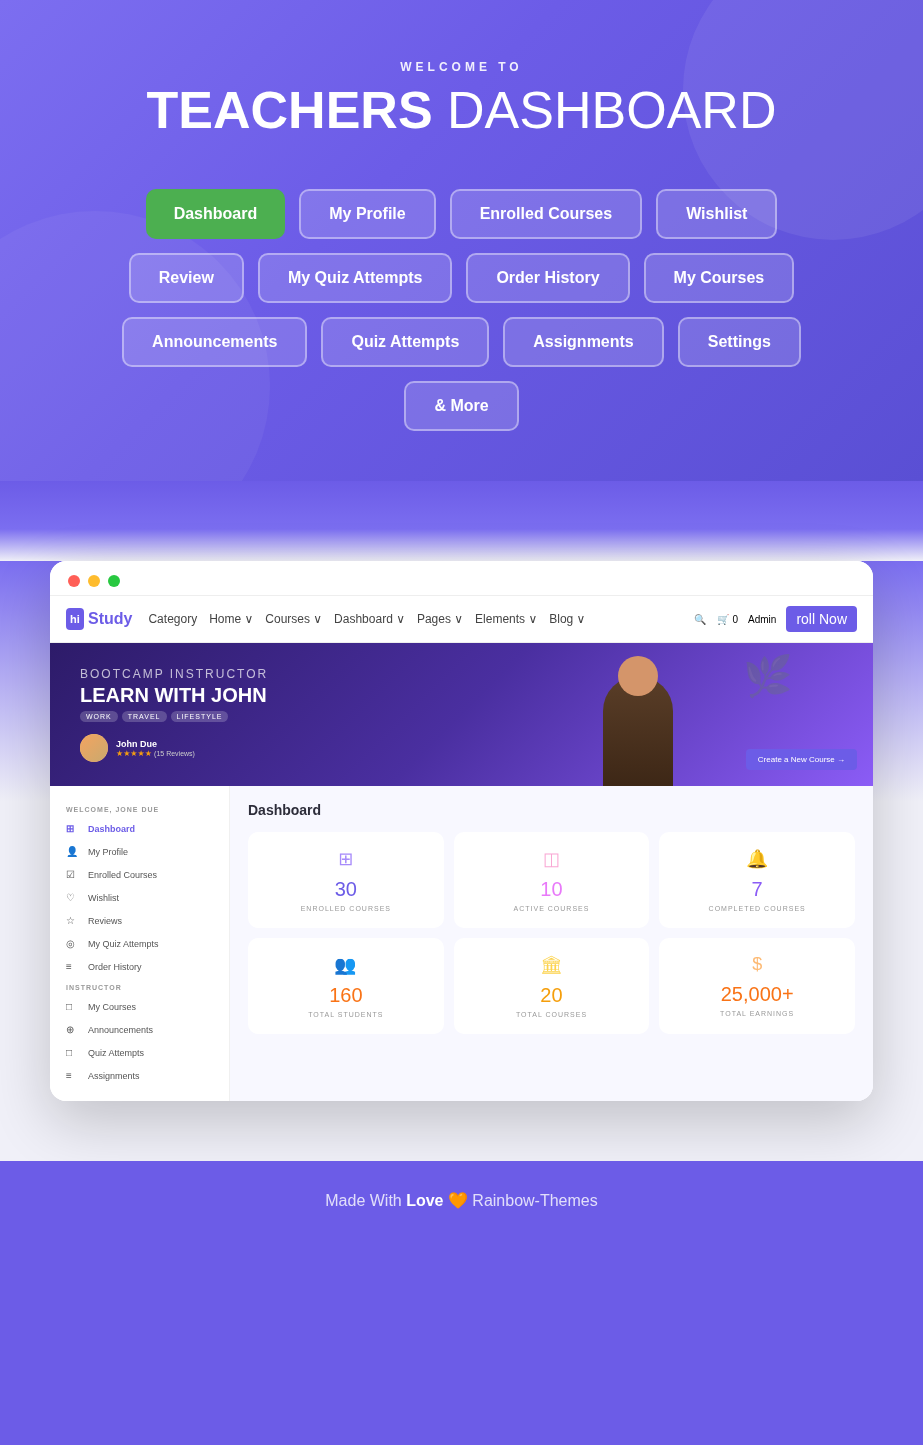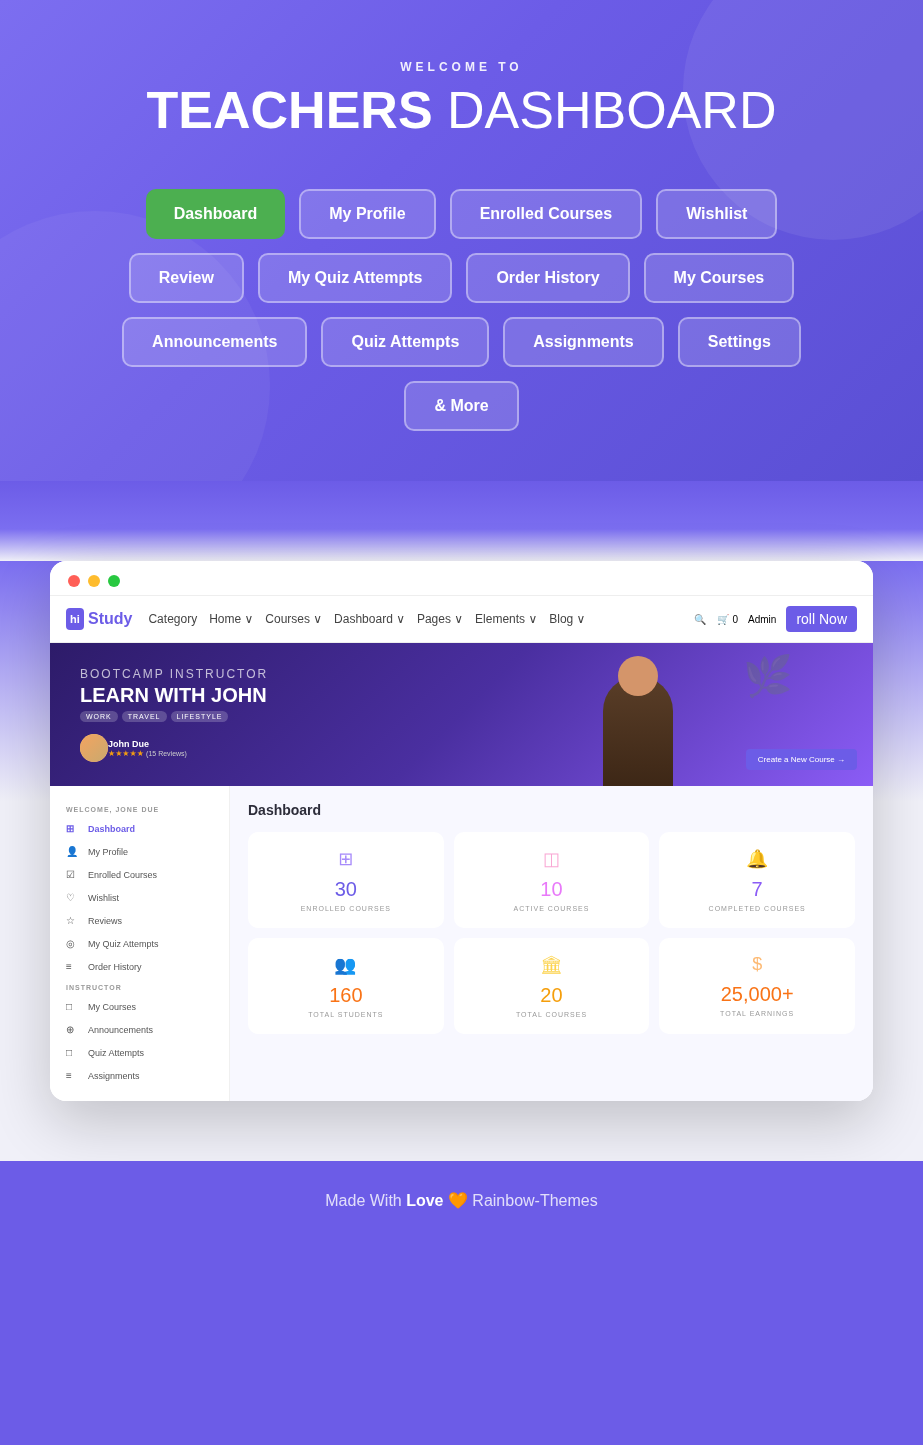--- a/index.html
+++ b/index.html
@@ -161,21 +161,21 @@
       justify-content: space-between;
       position: relative;
       overflow: hidden;
       min-height: 140px;
     }
     .banner-content { z-index: 1; }
     .banner-label { color: rgba(255,255,255,0.7); font-size: 12px; letter-spacing: 2px; text-transform: uppercase; margin-bottom: 4px; }
     .banner-name { color: #fff; font-size: 20px; font-weight: 900; line-height: 1; }
     .banner-tags { display: flex; gap: 4px; margin-top: 6px; }
     .banner-tag { background: rgba(255,255,255,0.2); color: #fff; font-size: 7px; padding: 2px 6px; border-radius: 10px; letter-spacing: 1px; }
-    .banner-profile { display: flex; align-items: center; margin-top: 12px; }
+    .banner-profile { display: flex; align-items: center; gap: 8px; margin-top: 12px; }
     .avatar-sm { width: 28px; height: 28px; border-radius: 50%; background: linear-gradient(135deg, #f6d365, #fda085); overflow: hidden; }
     .avatar-img { width: 100%; height: 100%; object-fit: cover; background: #c9a96e; }
     .profile-info { color: #fff; }
     .profile-name { font-size: 9px; font-weight: 600; }
     .profile-stars { color: #f39c12; font-size: 8px; }
     .create-btn { background: #6c5ce7; color: #fff; border: none; border-radius: 4px; padding: 6px 12px; font-size: 8px; cursor: pointer; z-index: 1; white-space: nowrap; }
 
     
     .dash-content {
       display: flex;

